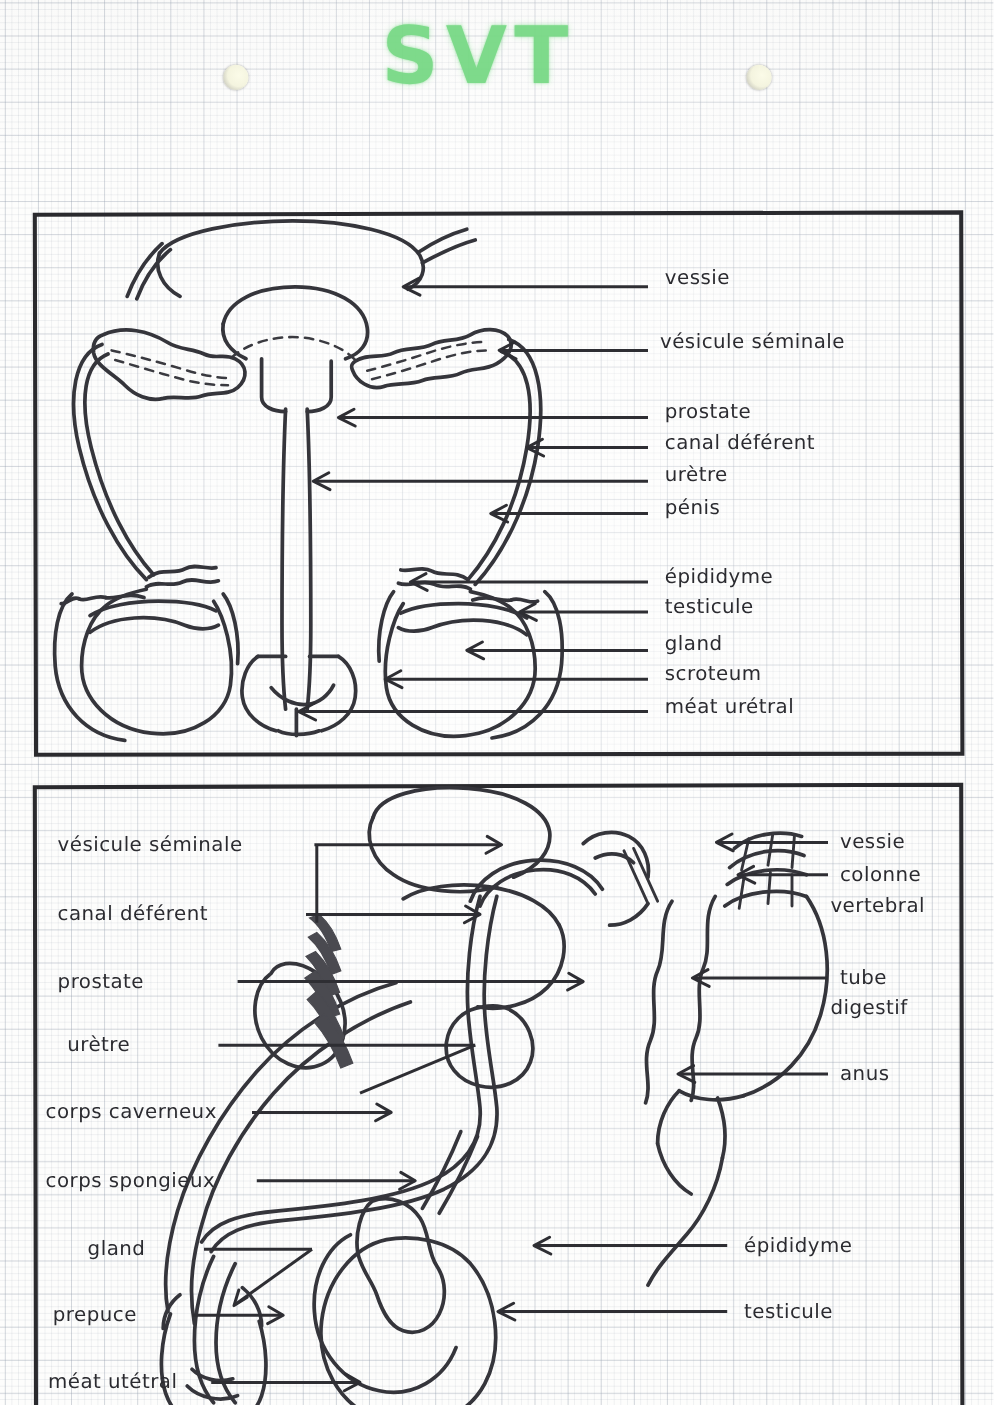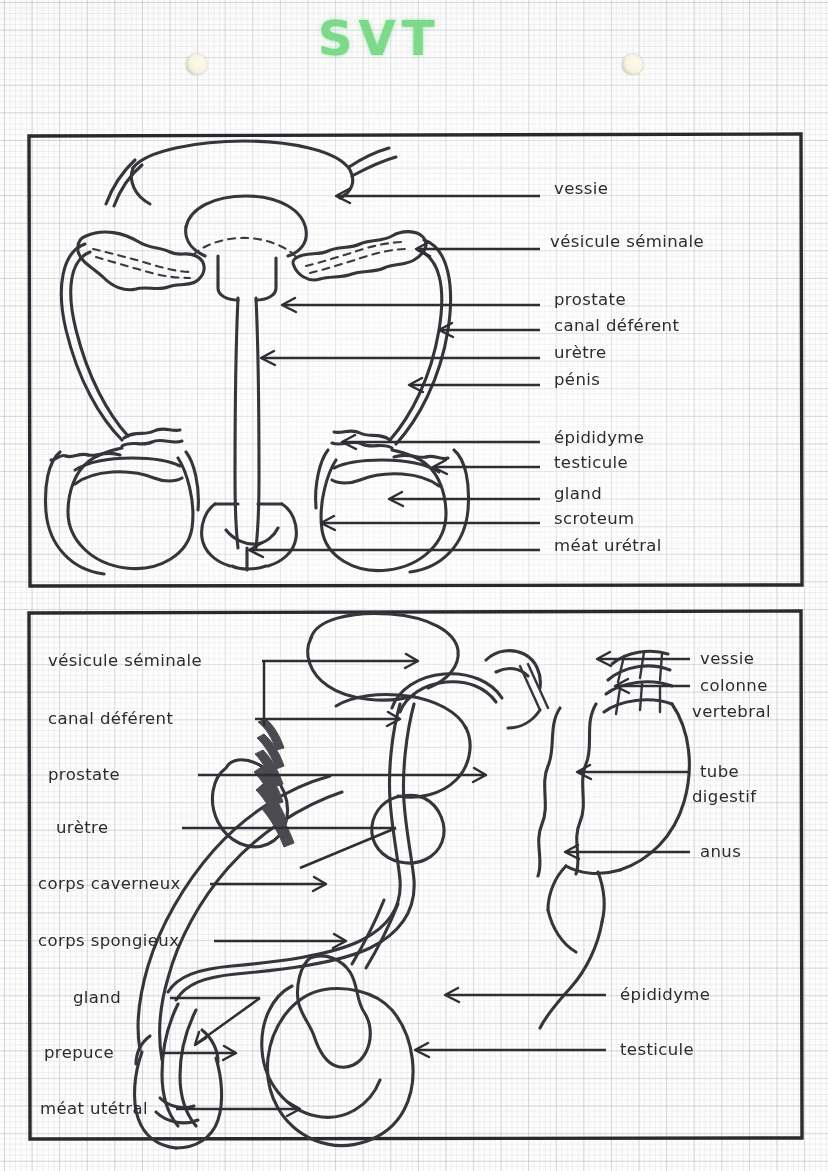--- a/index.html
+++ b/index.html
@@ -25,37 +25,37 @@
     background:
       radial-gradient(ellipse at 50% 40%, rgba(255,255,255,.55) 0%, rgba(255,255,255,0) 70%),
       linear-gradient(to bottom, rgba(0,0,0,.012) 0%, rgba(0,0,0,0) 12%);
     pointer-events:none;
   }
 
   
   #title{
     position:absolute;left:318px;top:14px;
     font-family:"DejaVu Sans", sans-serif;
-    font-size:48px;font-weight:700;letter-spacing:6px;
+    font-size:66px;font-weight:700;letter-spacing:6px;
     color:#74d882;
     text-shadow:0 0 2px rgba(116,216,130,.75), 0 0 6px rgba(116,216,130,.35);
     opacity:.92;
     line-height:1;
     user-select:none;
   }
 
   
   .hole{
     position:absolute;width:21px;height:21px;border-radius:50%;
     background:radial-gradient(circle at 62% 42%, #fbfbe8 0%, #f4f4df 52%, #cfcfc2 78%, #8e8e86 100%);
     box-shadow:0 0 2px rgba(0,0,0,.35);
   }
 
   
-  .figbox{position:absolute;}
+  .figbox{position:absolute;margin-top:43px;}
   .figbox svg{display:block;}
 
   
   .hand{
     font-family:"DejaVu Sans", sans-serif;
     font-size:16.5px;
     fill:#2b2b30;
     letter-spacing:.4px;
     font-weight:400;
   }

